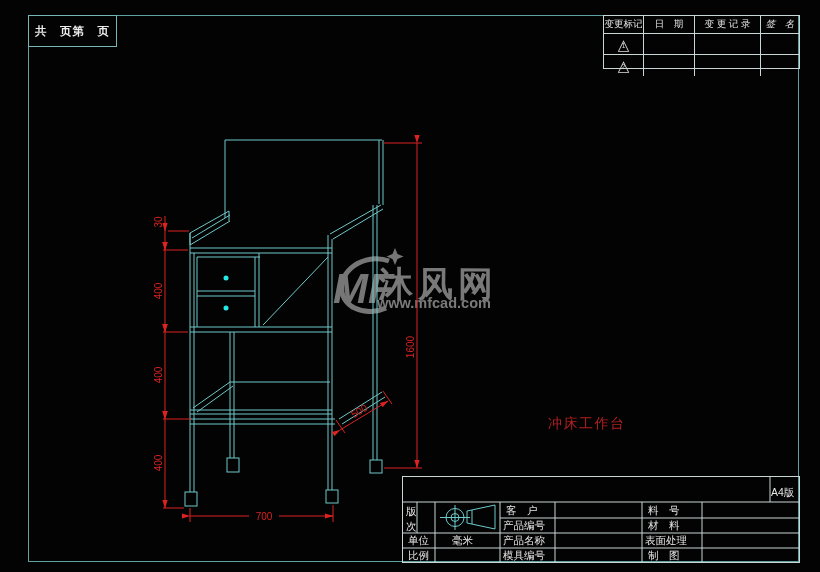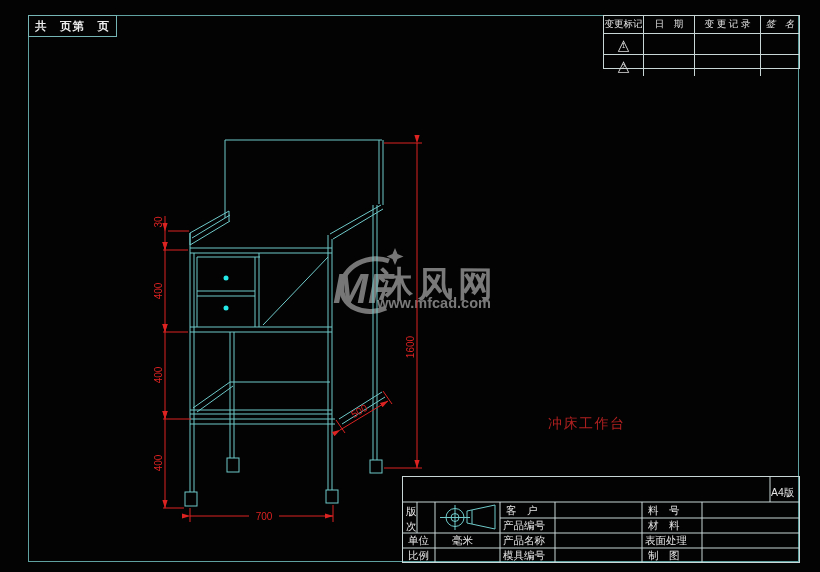--- a/index.html
+++ b/index.html
@@ -1,20 +1,20 @@
 <!DOCTYPE html>
 <html><head>
 <meta charset="utf-8">
 <style>
   html,body{margin:0;padding:0;background:#000;}
   .page{position:relative;width:820px;height:572px;background:#030303;overflow:hidden;
         font-family:"Liberation Sans", sans-serif;}
   .frame{position:absolute;left:28px;top:15px;width:769px;height:545px;
          border:1px solid #5fa0a0;}
-  .pages-box{position:absolute;left:28px;top:15px;width:89px;height:22px;
+  .pages-box{position:absolute;left:28px;top:15px;width:89px;height:32px;
          border:1px solid #76b5b5;color:#ececec;font-size:11.5px;font-weight:bold;
          display:flex;align-items:center;justify-content:center;letter-spacing:1px;box-sizing:border-box;}
   .rev-table{position:absolute;left:603px;top:15px;width:197px;height:54px;
          display:grid;grid-template-columns:40px 51px 66px 38px;grid-template-rows:18px 21px 21px;
          border:1px solid #c9d6d6;box-sizing:border-box;background:transparent;}
   .rc{border-right:1px solid #c9d6d6;border-bottom:1px solid #c9d6d6;color:#e6e6e6;
       font-size:9.5px;display:flex;align-items:center;justify-content:center;overflow:hidden;white-space:nowrap;}
   .rc:nth-child(4n){border-right:none;font-style:italic;}
   .rc.r3{border-bottom:none;}
   .tri{position:relative;color:#dcdcdc;font-size:15px;line-height:1;width:16px;height:15px;text-align:center;}

